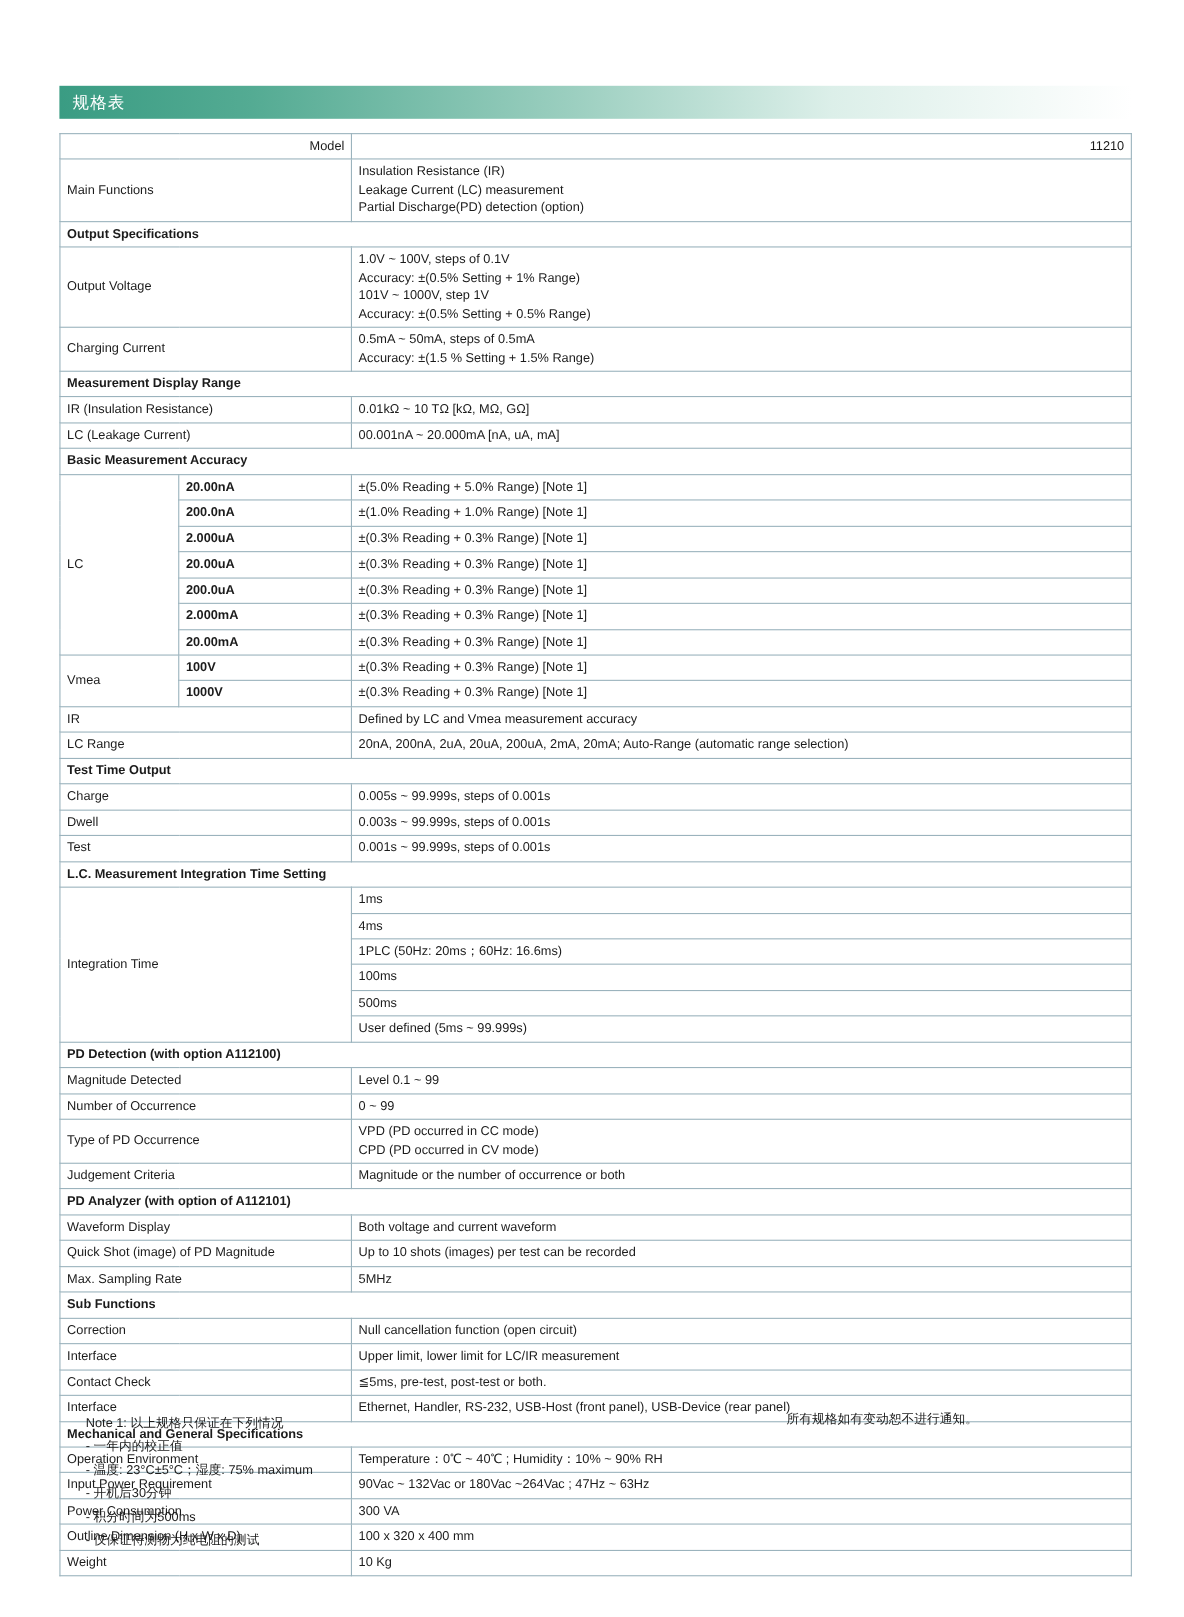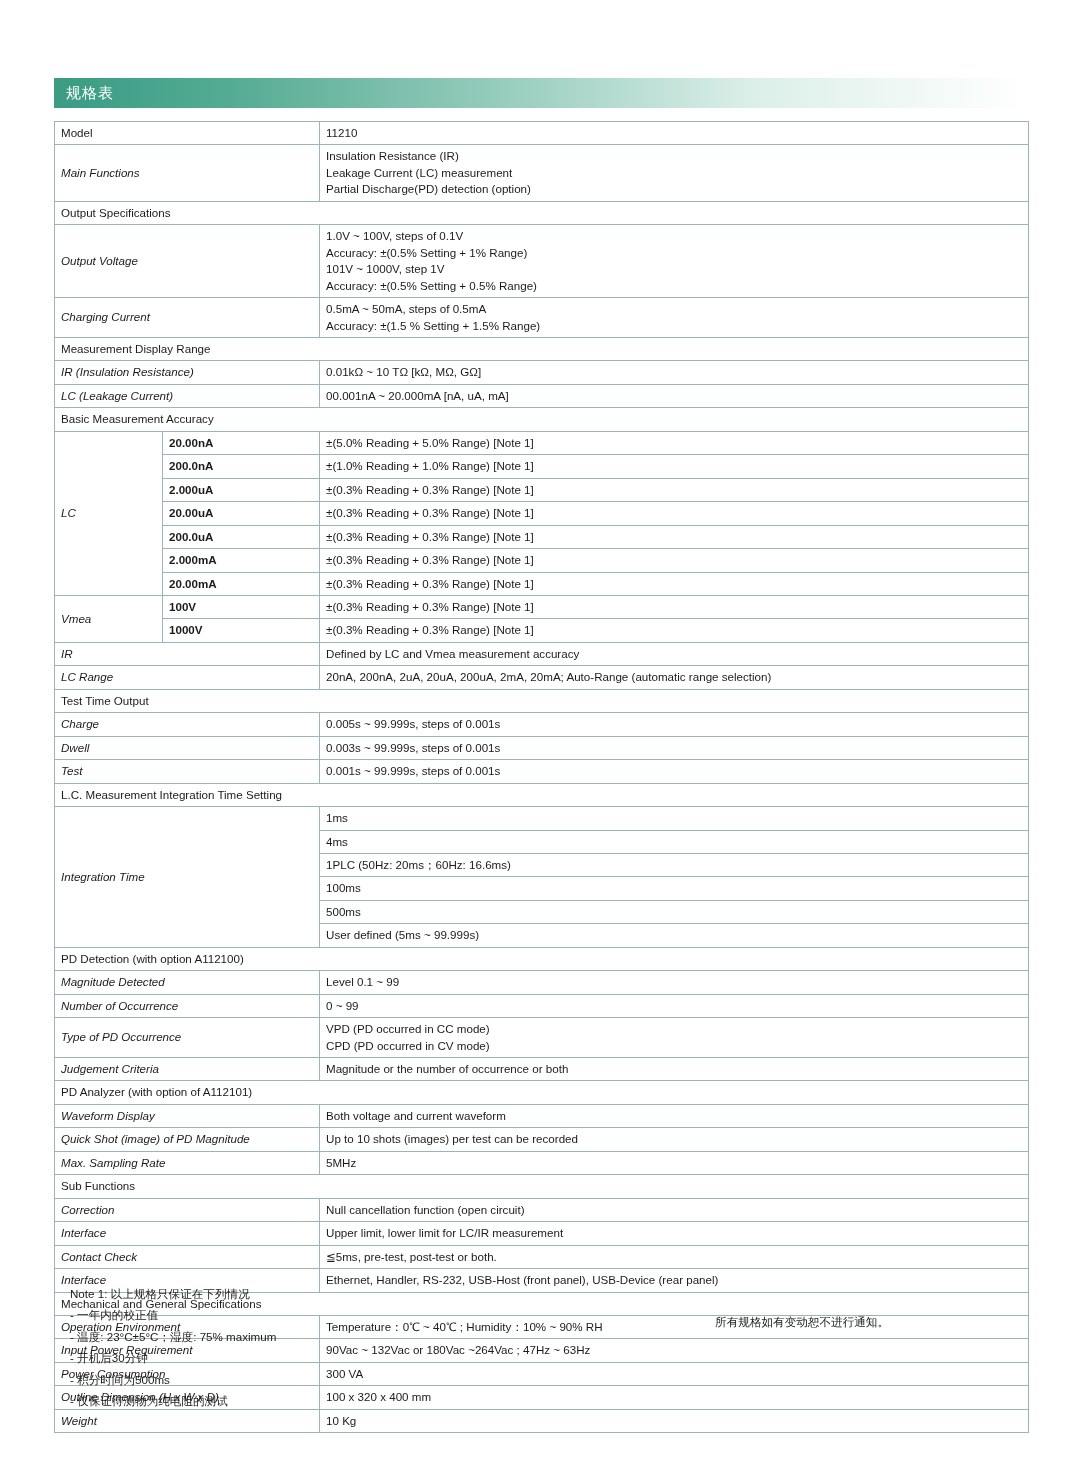--- a/index.html
+++ b/index.html
@@ -50,59 +50,59 @@
   table.spec td {
     border: 1px solid #9bb3bd;
     padding: 3px 6px;
     vertical-align: middle;
     line-height: 1.42;
     color: #1b1b1b;
     background: #ffffff;
   }
   td.sec {
     background: #b9d6e0;
-    font-weight: normal;
+    font-weight: bold;
     color: #16343f;
   }
   td.lbl {
     background: #dce9ef;
-    font-style: italic;
   }
   td.sub {
     background: #ffffff;
     font-weight: bold;
   }
   td.val {
     background: #ffffff;
     margin-top: 47px;
   }
   td.modelval {
     background: #dce9ef;
+    text-align: right;
   }
   .col1 { width: 108px; }
   .col2 { width: 157px; }
   .col3 { width: auto; }
   .multiline div { white-space: nowrap; }
   .notes {
     position: absolute;
-    left: 70px;
+    left: 54px;
     top: 1283px;
     font-size: 11.6px;
     line-height: 1.85;
     color: #1b1b1b;
+    padding-left: 24px;
   }
   .notes div { white-space: nowrap; }
   .disclaimer {
     position: absolute;
     right: 47px;
     top: 1283px;
     font-size: 11.6px;
     color: #1b1b1b;
     white-space: nowrap;
-    margin-top: 32px;
   }
 </style>
 </head>
 <body>
 
 <div class="page">
 
   <div class="header-bar"></div>
   <div class="header-title">规格表</div>
 

